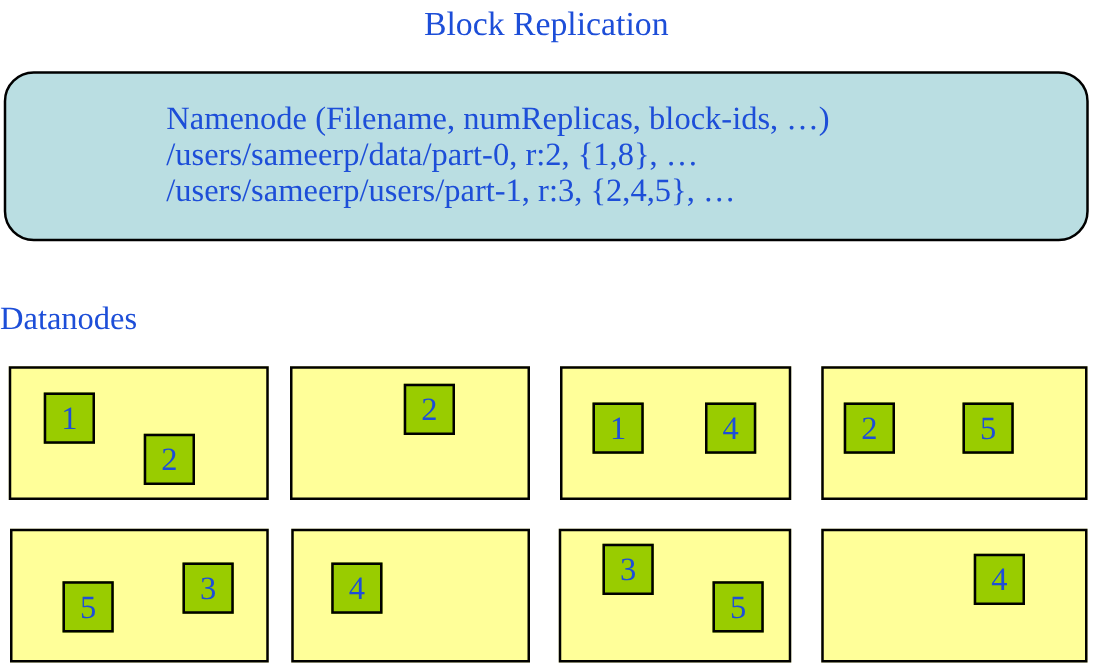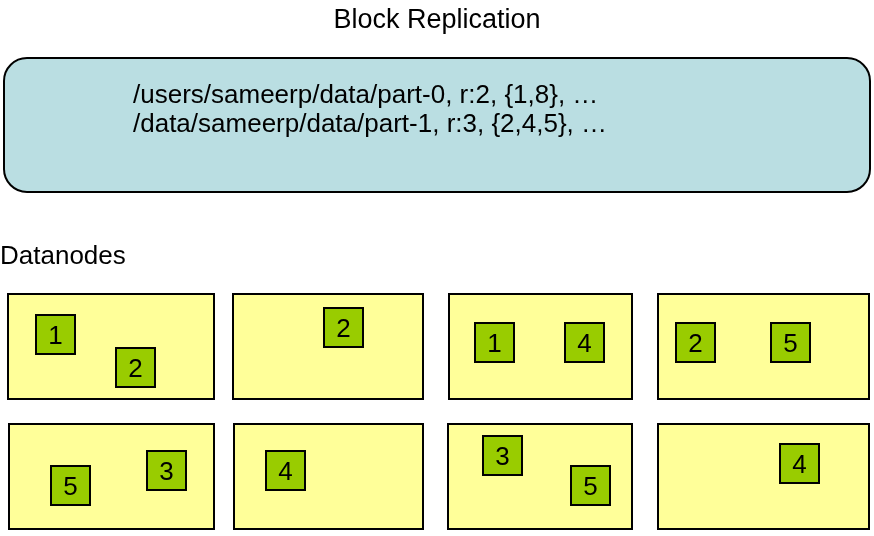--- a/index.html
+++ b/index.html
@@ -1,22 +1,22 @@
 <!DOCTYPE html>
 <html style="--namenode-fill: #BADEE2; --datanode-fill: #FFFF99; --block-fill: #99CC00; --line-color: #000000;"><head>
 <meta charset="utf-8">
 <style>
   html, body { margin: 0; padding: 0; background: #ffffff; }
   .canvas {
     position: relative;
     width: 874px;
     height: 536px;
     background: #ffffff;
-    font-family: Liberation Sans, sans-serif;
-    color: #000000;
+    font-family: Liberation Serif, serif;
+    color: #1d4ed8;
     overflow: hidden;
   }
   .slide-title {
     position: absolute;
     top: 3px;
     left: 0;
     width: 100%;
     text-align: center;
     font-size: 27px;
     line-height: 32px;
@@ -73,22 +73,23 @@
 </style>
 </head>
 <body>
 
 <div class="canvas">
 
   <div class="slide-title">Block Replication</div>
 
   <div class="namenode-box">
     <div class="namenode-text">
+      <div>Namenode (Filename, numReplicas, block-ids, …)</div>
       <div>/users/sameerp/data/part-0, r:2, {1,8}, …</div>
-      <div>/data/sameerp/data/part-1, r:3, {2,4,5}, …</div>
+      <div>/users/sameerp/users/part-1, r:3, {2,4,5}, …</div>
     </div>
   </div>
 
   <div class="datanodes-title">Datanodes</div>
 
   <div>
       <div class="datanode" style="left: 7px; top: 293px; width: 208px; height: 107px;">
         <div class="block" style="left: 26px; top: 19px;">1</div>
         <div class="block" style="left: 106px; top: 52px;">2</div>
       </div>

